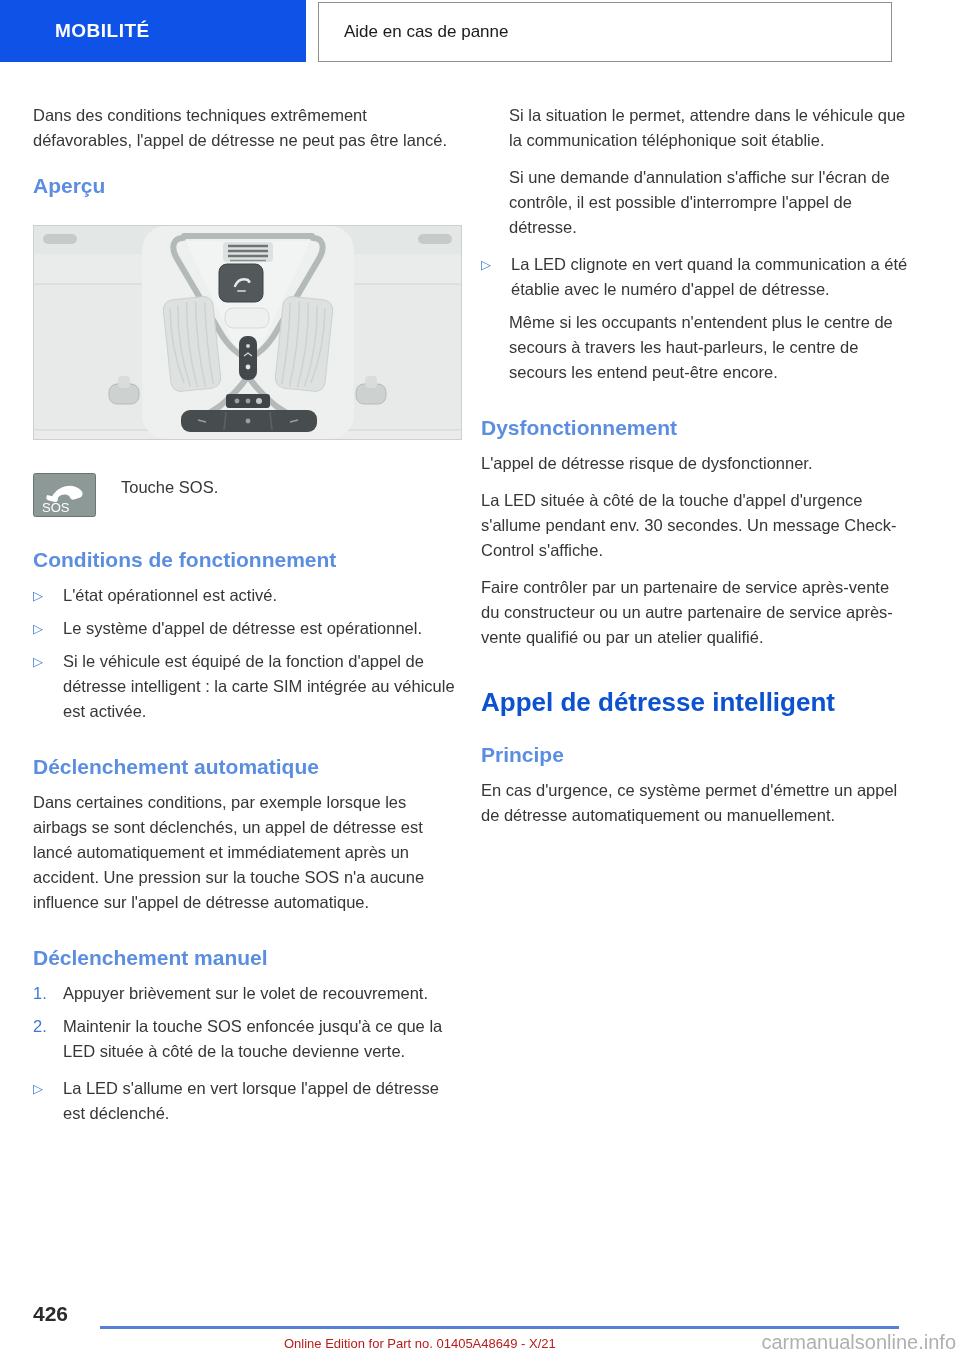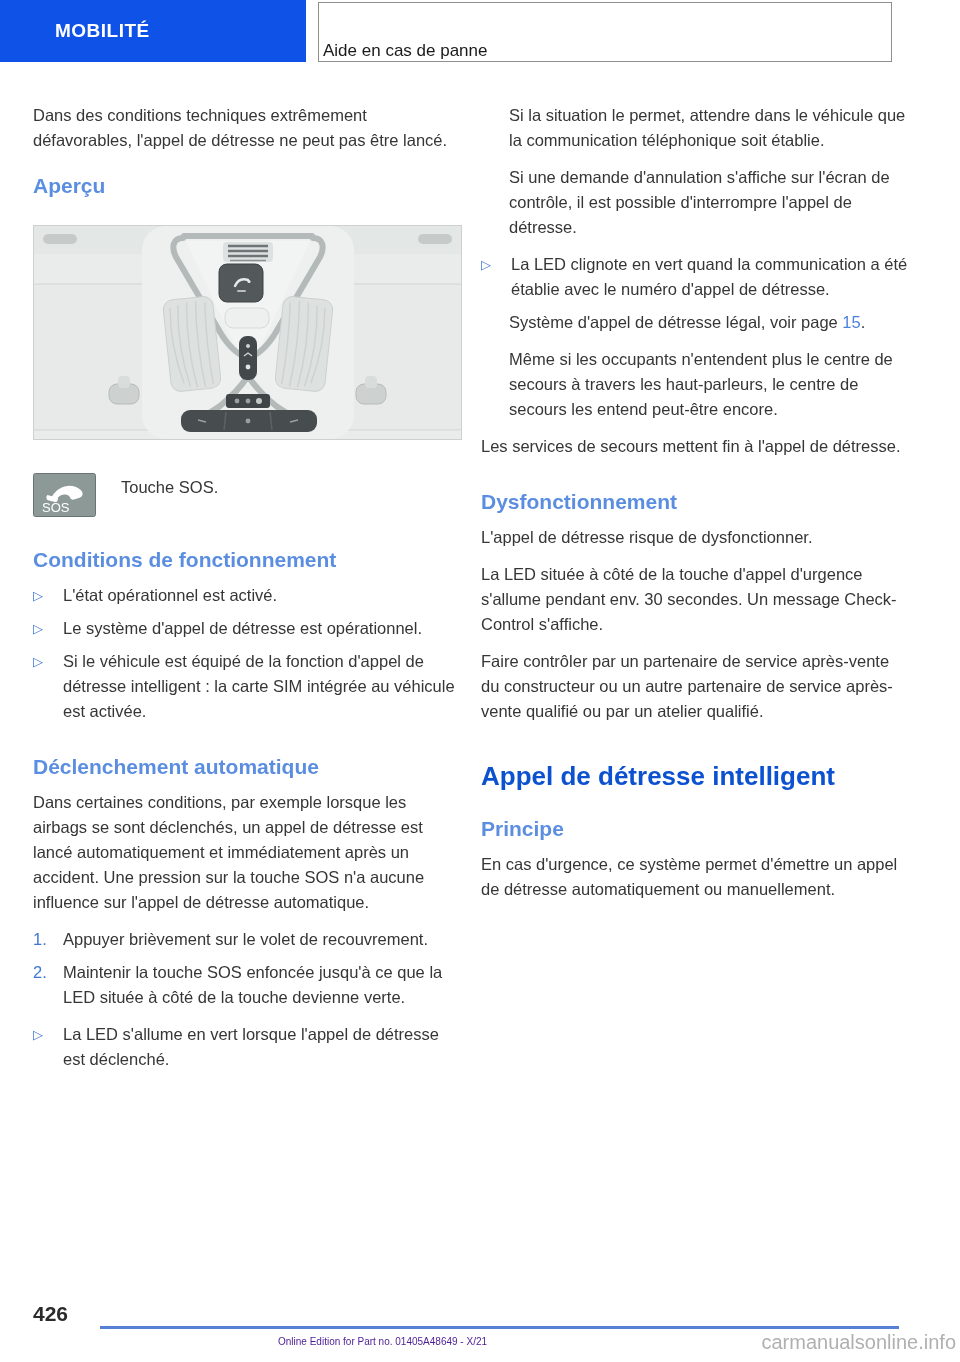--- a/index.html
+++ b/index.html
@@ -8,22 +8,22 @@
     font-family:"Liberation Sans", sans-serif;color:#363636;overflow:hidden;
   }
   
   .section-box{
     position:absolute;left:0;top:0;width:306px;height:62px;
     background:#0f52e8;color:#ffffff;display:flex;align-items:center;
     font-weight:bold;font-size:19px;letter-spacing:.5px;padding-left:55px;box-sizing:border-box;
   }
   .chapter-box{
     position:absolute;left:318px;top:2px;width:574px;height:60px;
-    border:1px solid #8f8f8f;display:flex;align-items:flex-end;
-    font-size:17px;color:#1a1a1a;padding-left:4px;box-sizing:border-box;background:#fff;
+    border:1px solid #8f8f8f;display:flex;align-items:center;
+    font-size:17px;color:#1a1a1a;padding-left:25px;box-sizing:border-box;background:#fff;
   }
   
   .col{position:absolute;top:103px;width:428px;font-size:16.5px;line-height:25px;}
   .col-left{left:33px;}
   .col-right{left:481px;}
   p{margin:0 0 12px 0;}
   p.indent{padding-left:28px;}
   h2{
     font-size:21px;line-height:26px;color:#5b8ee0;font-weight:bold;
     margin:30px 0 10px 0;
@@ -43,21 +43,21 @@
   .bullet .marker{
     flex:0 0 30px;color:#3f77d2;font-size:13px;line-height:25px;
   }
   .step .num{flex:0 0 30px;color:#3f77d2;}
   .btext,.stext{flex:1 1 auto;}
   .list-block{margin-bottom:12px;}
   .pagelink{color:#4d82dc;text-decoration:none;cursor:pointer;}
   
   .page-num{position:absolute;left:33px;top:1302px;font-size:21px;font-weight:bold;color:#2b2b2b;}
   .footer-rule{position:absolute;left:100px;top:1326px;width:799px;height:3px;background:#5580d5;}
-  .edition{position:absolute;left:278px;top:1336px;font-size:10px;color:#4c1d95;}
+  .edition{position:absolute;left:284px;top:1336px;font-size:13px;color:#b91c1c;}
   .watermark{position:absolute;right:4px;top:1331px;font-size:20px;color:#b0b0b0;}
 </style>
 </head>
 <body>
 
 <div class="section-box">
   <span>MOBILITÉ</span>
 </div>
 <div class="chapter-box">
   <span>Aide en cas de panne</span>
@@ -178,20 +178,21 @@
     </div>
     <div class="bullet">
       <span class="marker">▷</span>
       <span class="btext">Si le véhicule est équipé de la fonction d'appel de détresse intelligent : la carte SIM intégrée au véhicule est activée.</span>
     </div>
   </div>
 
   <h2>Déclenchement automatique</h2>
   <p>Dans certaines conditions, par exemple lorsque les airbags se sont déclenchés, un appel de détresse est lancé automatiquement et immédiatement après un accident. Une pression sur la touche SOS n'a aucune influence sur l'appel de détresse automatique.</p>
 
+  <h2>Déclenchement manuel</h2>
   <div class="list-block">
     <div class="step">
       <span class="num">1.</span>
       <span class="stext">Appuyer brièvement sur le volet de recouvrement.</span>
     </div>
     <div class="step">
       <span class="num">2.</span>
       <span class="stext">Maintenir la touche SOS enfoncée jusqu'à ce que la LED située à côté de la touche devienne verte.</span>
     </div>
   </div>
@@ -205,26 +206,22 @@
 
   <p class="indent">Si la situation le permet, attendre dans le véhicule que la communication téléphonique soit établie.</p>
   <p class="indent" style="margin-top:0;">Si une demande d'annulation s'affiche sur l'écran de contrôle, il est possible d'interrompre l'appel de détresse.</p>
 
   <div class="bullet">
     <span class="marker">▷</span>
     <span class="btext">La LED clignote en vert quand la communication a été établie avec le numéro d'appel de détresse.</span>
   </div>
 
 
-  <p class="indent">
-    <span>Système d'appel de détresse légal, voir page </span><a class="pagelink">15</a><span>.</span>
-  </p>
 
   <p class="indent">Même si les occupants n'entendent plus le centre de secours à travers les haut-parleurs, le centre de secours les entend peut-être encore.</p>
-  <p>Les services de secours mettent fin à l'appel de détresse.</p>
 
   <h2>Dysfonctionnement</h2>
   <p>L'appel de détresse risque de dysfonctionner.</p>
   <p>La LED située à côté de la touche d'appel d'urgence s'allume pendant env. 30 secondes. Un message Check-Control s'affiche.</p>
   <p>Faire contrôler par un partenaire de service après-vente du constructeur ou un autre partenaire de service après-vente qualifié ou par un atelier qualifié.</p>
 
   <h1>Appel de détresse intelligent</h1>
   <h2>Principe</h2>
   <p>En cas d'urgence, ce système permet d'émettre un appel de détresse automatiquement ou manuellement.</p>
 </div>

